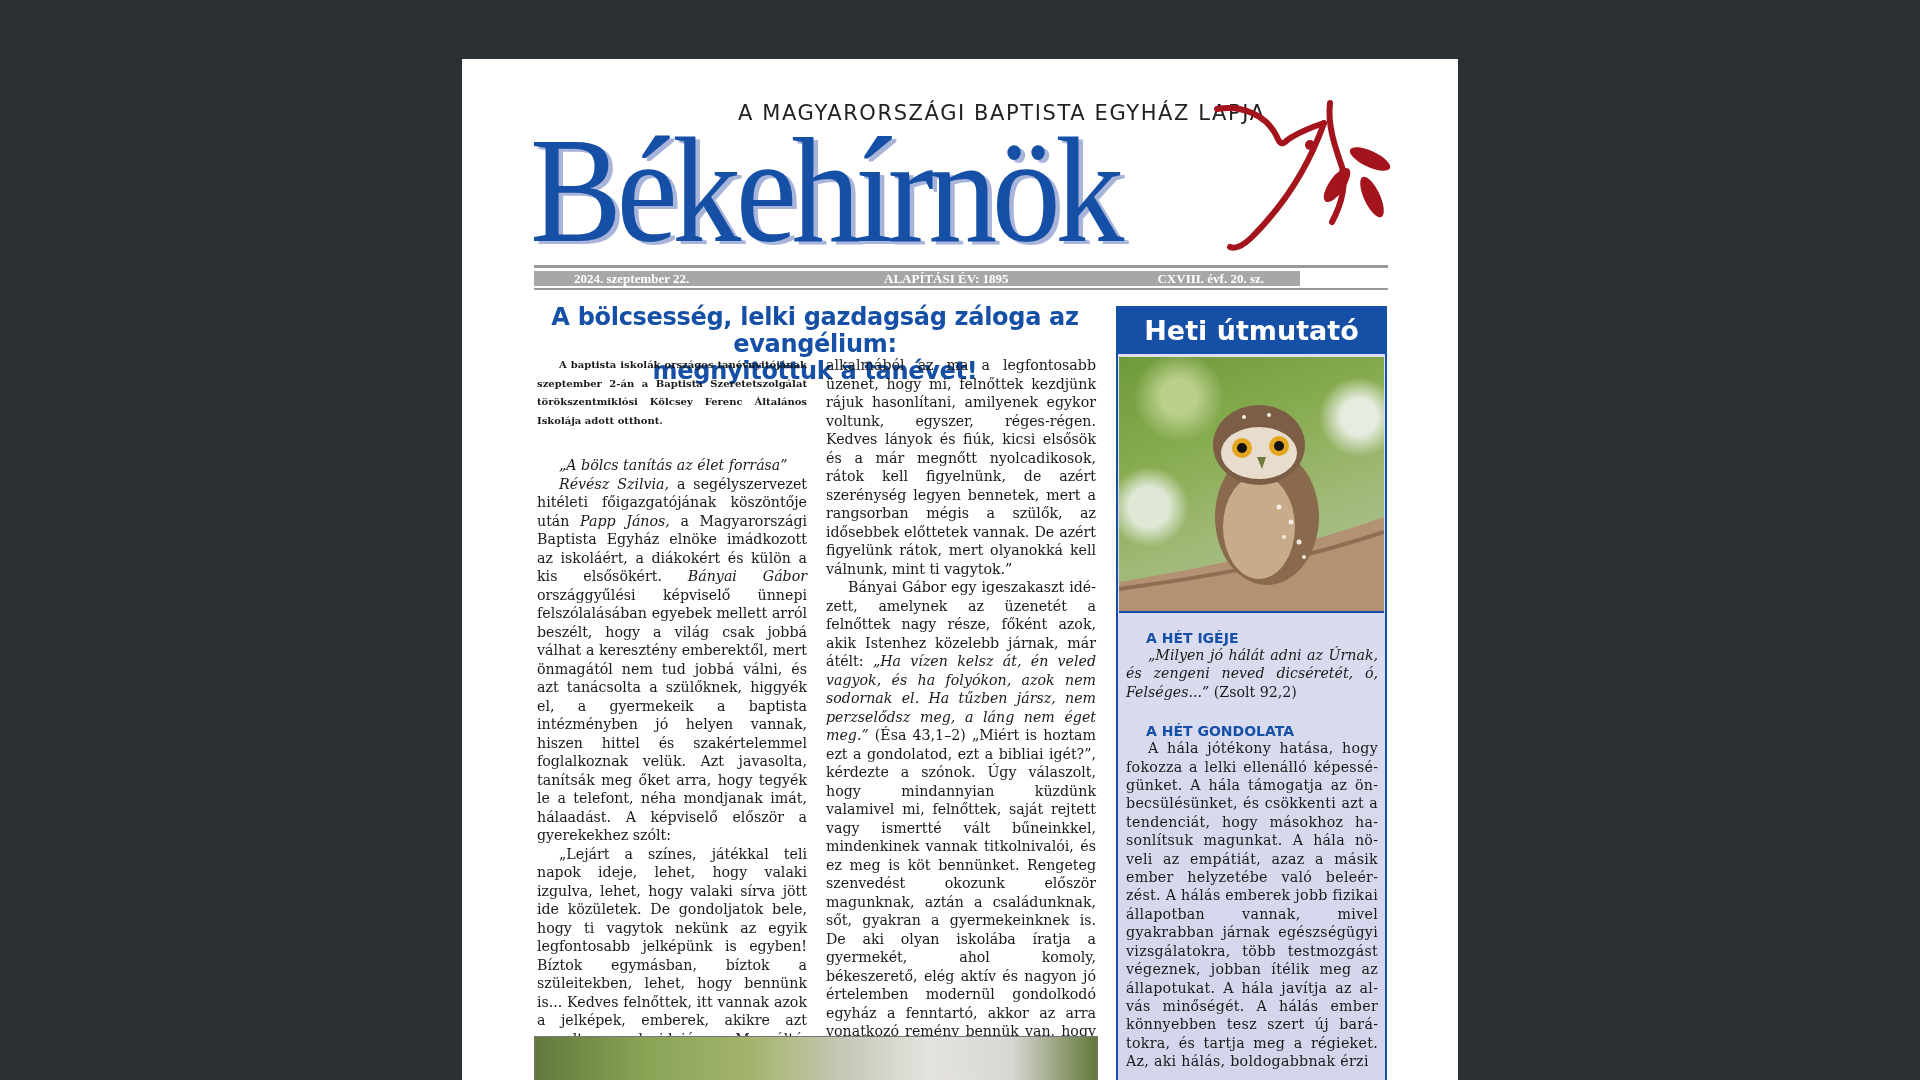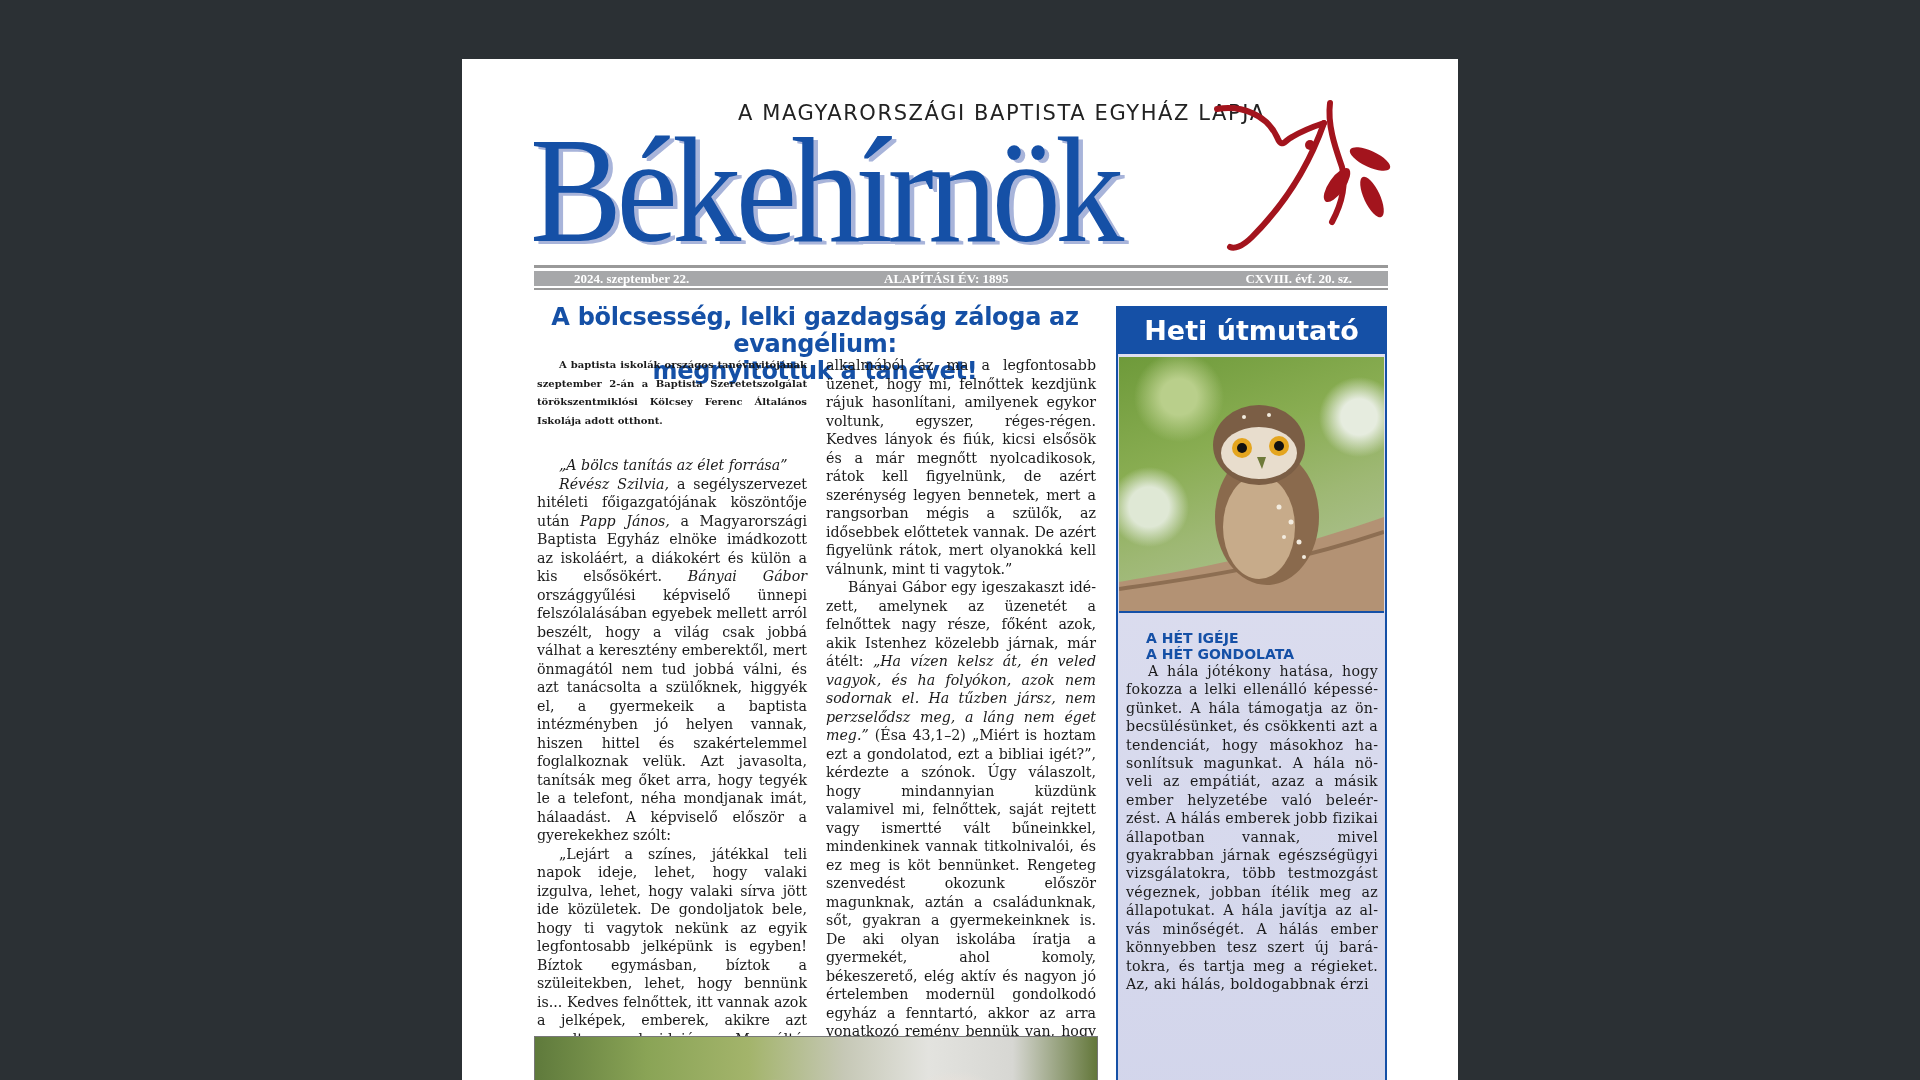--- a/index.html
+++ b/index.html
@@ -22,21 +22,21 @@
   .title {
     position:absolute; left:68px; top:56px;
     font-family:"Liberation Serif", serif; font-size:150px; line-height:150px;
     color:#1550a6; letter-spacing:-6px; white-space:nowrap;
     text-shadow:5px 3px 0 #a8b4da;
     transform:scaleX(0.92); transform-origin:left top;
   }
   .dove { position:absolute; left:750px; top:38px; width:200px; height:160px; }
   .rule-top { position:absolute; left:72px; top:206px; width:854px; height:3px; background:#999; }
   .infobar {
-    position:absolute; left:72px; top:212px; width:854px; height:15px; background:#a6a7a9;
+    position:absolute; left:72px; top:212px; width:766px; height:15px; background:#a6a7a9;
     font-family:"Liberation Serif", serif; font-weight:bold; font-size:13px; color:#fff;
     line-height:15px;
   }
   .infobar span { position:absolute; top:0; white-space:nowrap; }
   .rule-bot { position:absolute; left:72px; top:229px; width:854px; height:2px; background:#999; }
 
   
   .headline {
     position:absolute; left:72px; top:245px; width:562px; text-align:center;
     font-family:"DejaVu Sans", sans-serif; font-weight:bold; font-size:24px; line-height:27px;
@@ -168,18 +168,19 @@
             <circle cx="180" cy="185" r="2.5"></circle>
           <circle cx="165" cy="180" r="2"></circle>
             <circle cx="185" cy="200" r="2"></circle>
             <circle cx="125" cy="60" r="2"></circle>
             <circle cx="150" cy="58" r="2"></circle>
         </g>
       </svg>
     </div>
     <div class="side-body">
       <h4>A HÉT IGÉJE</h4>
+      <p class="verse"><span>„Milyen jó hálát adni az Úrnak, és zengeni neved dicséretét, ó, Felsé­ges...”</span><span style="font-style:normal"> (Zsolt 92,2)</span></p>
       <h4>A HÉT GONDOLATA</h4>
       <p class="thought">A hála jótékony hatása, hogy fokozza a lelki ellenálló képessé­günket. A hála támogatja az ön­becsülésünket, és csökkenti azt a tendenciát, hogy másokhoz ha­sonlítsuk magunkat. A hála nö­veli az empátiát, azaz a másik ember helyzetébe való beleér­zést. A hálás emberek jobb fizi­kai állapotban vannak, mivel gyakrabban járnak egészségügyi vizsgálatokra, több testmozgást végeznek, jobban ítélik meg az állapotukat. A hála javítja az al­vás minőségét. A hálás ember könnyebben tesz szert új bará­tokra, és tartja meg a régieket. Az, aki hálás, boldogabbnak érzi</p>
     </div>
   </div>
 
 </div>
 
 </body></html>

